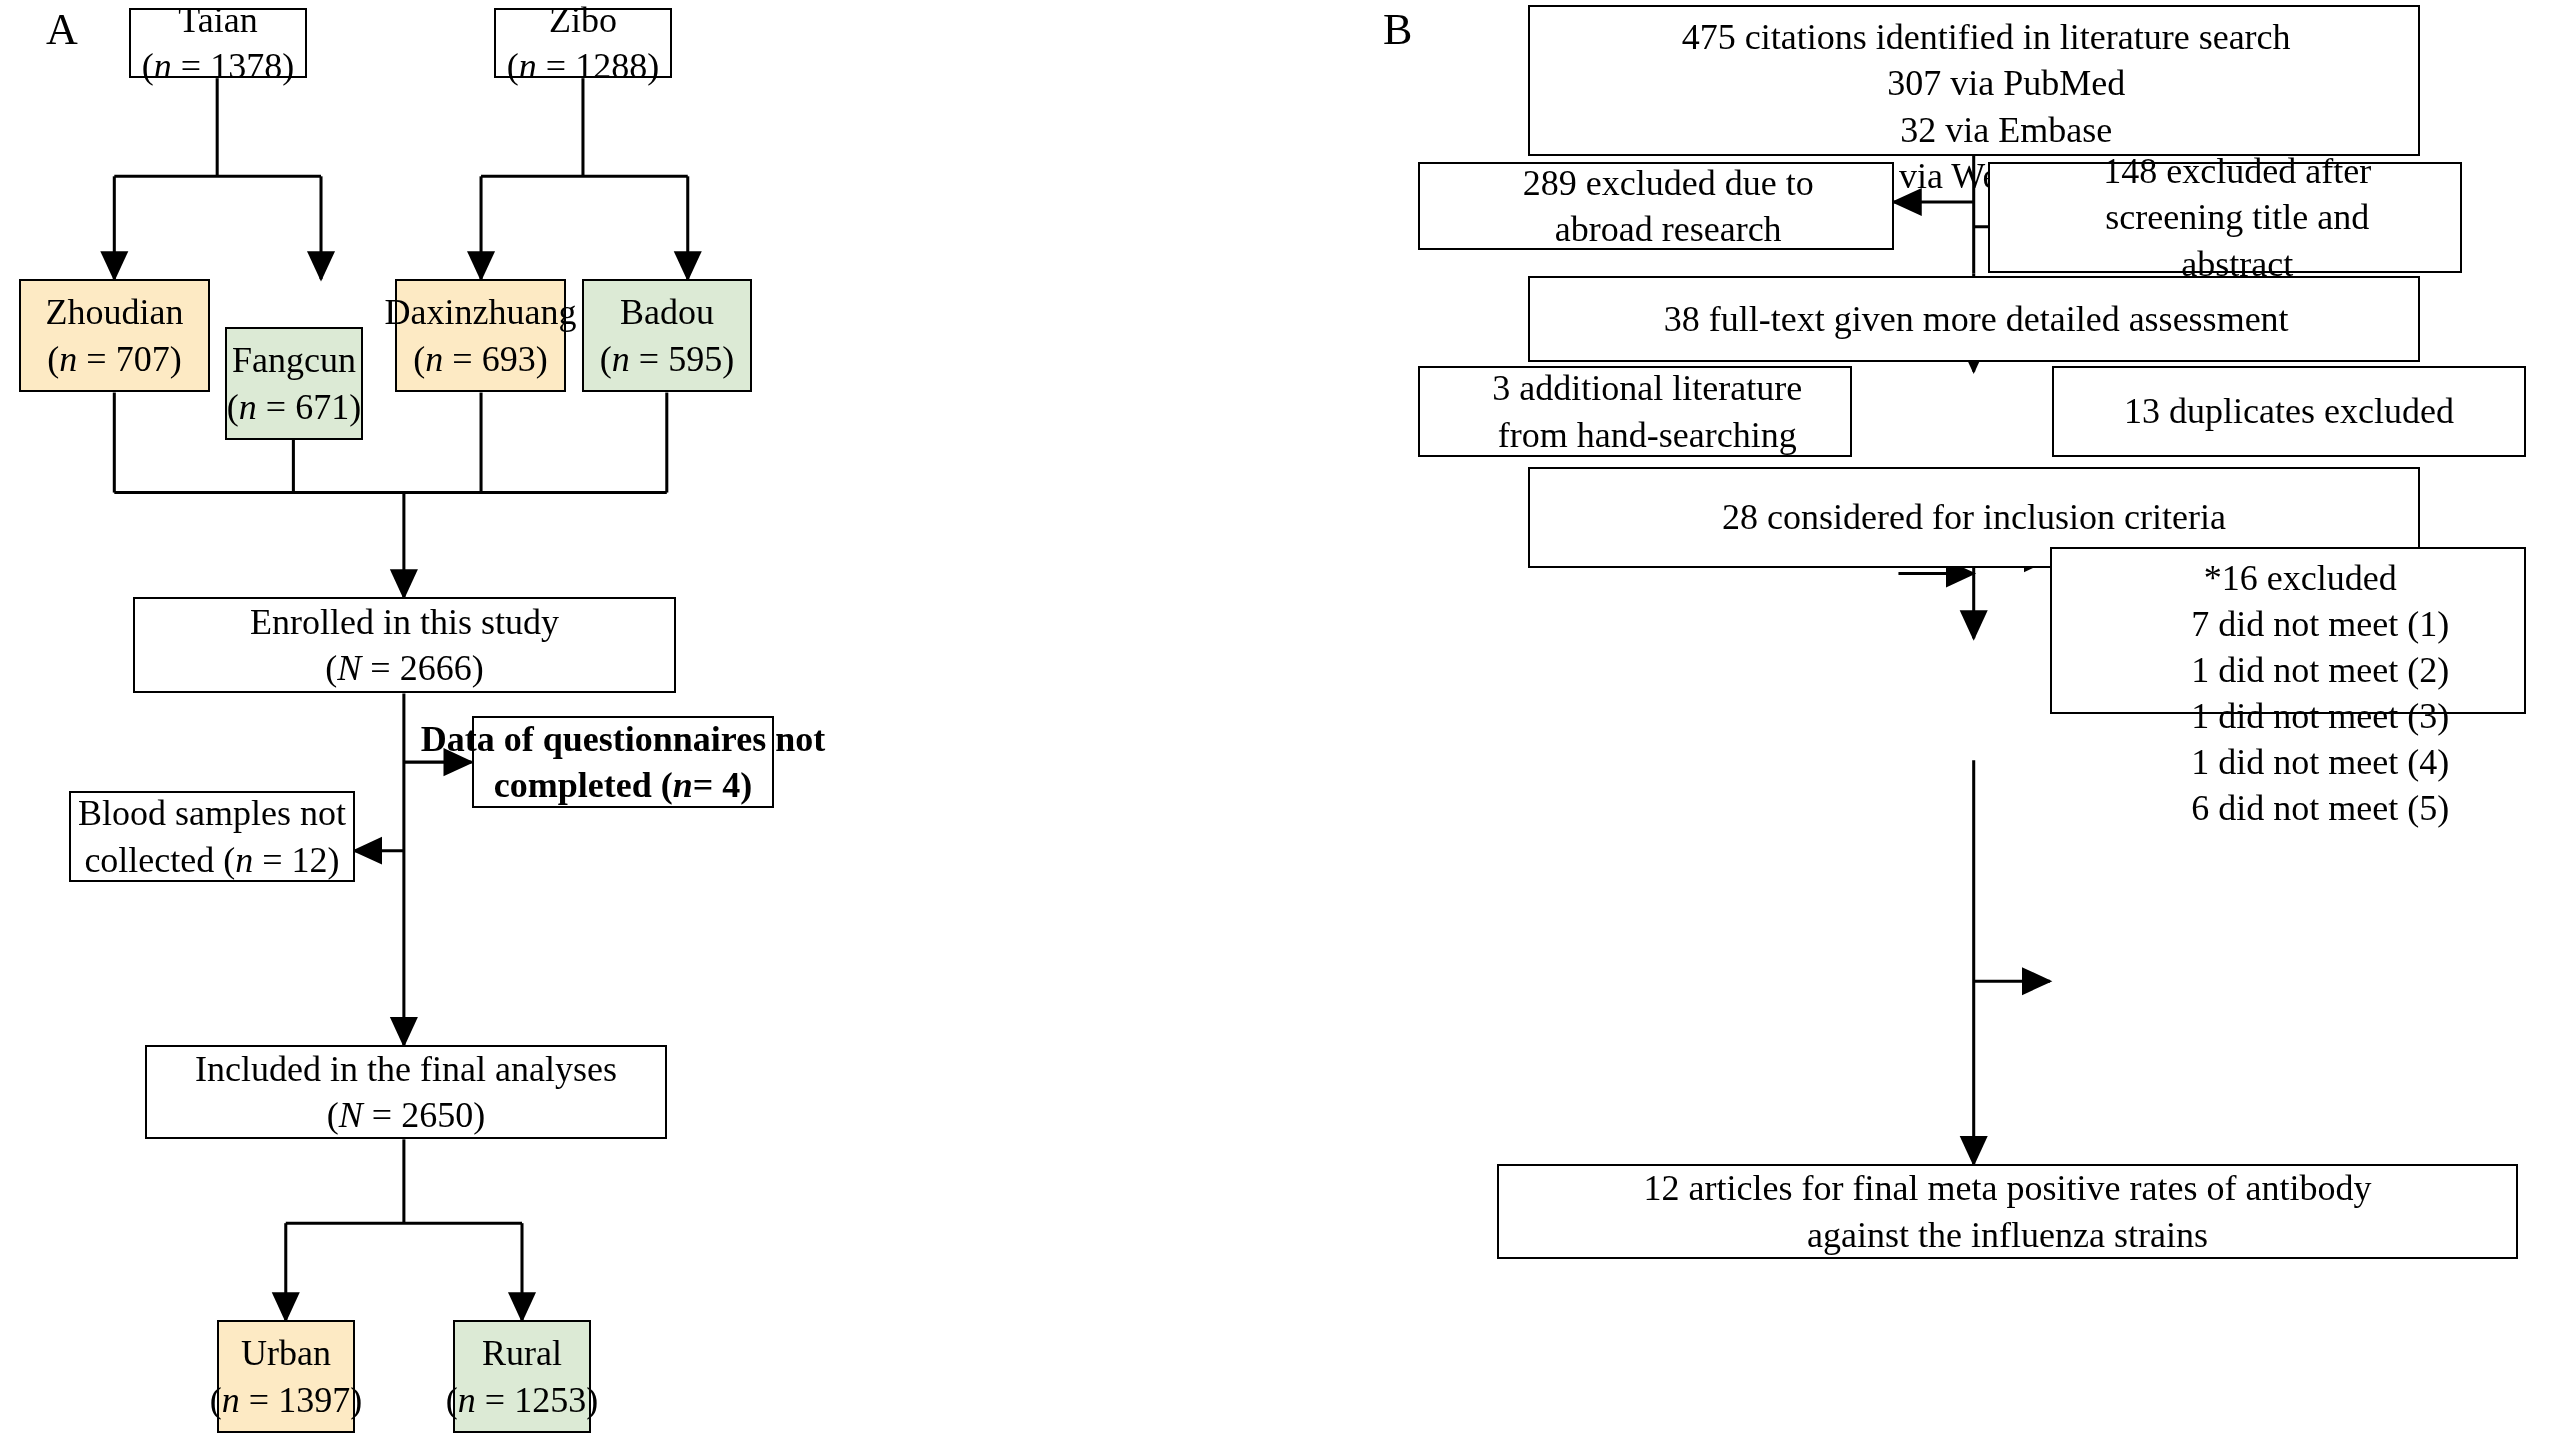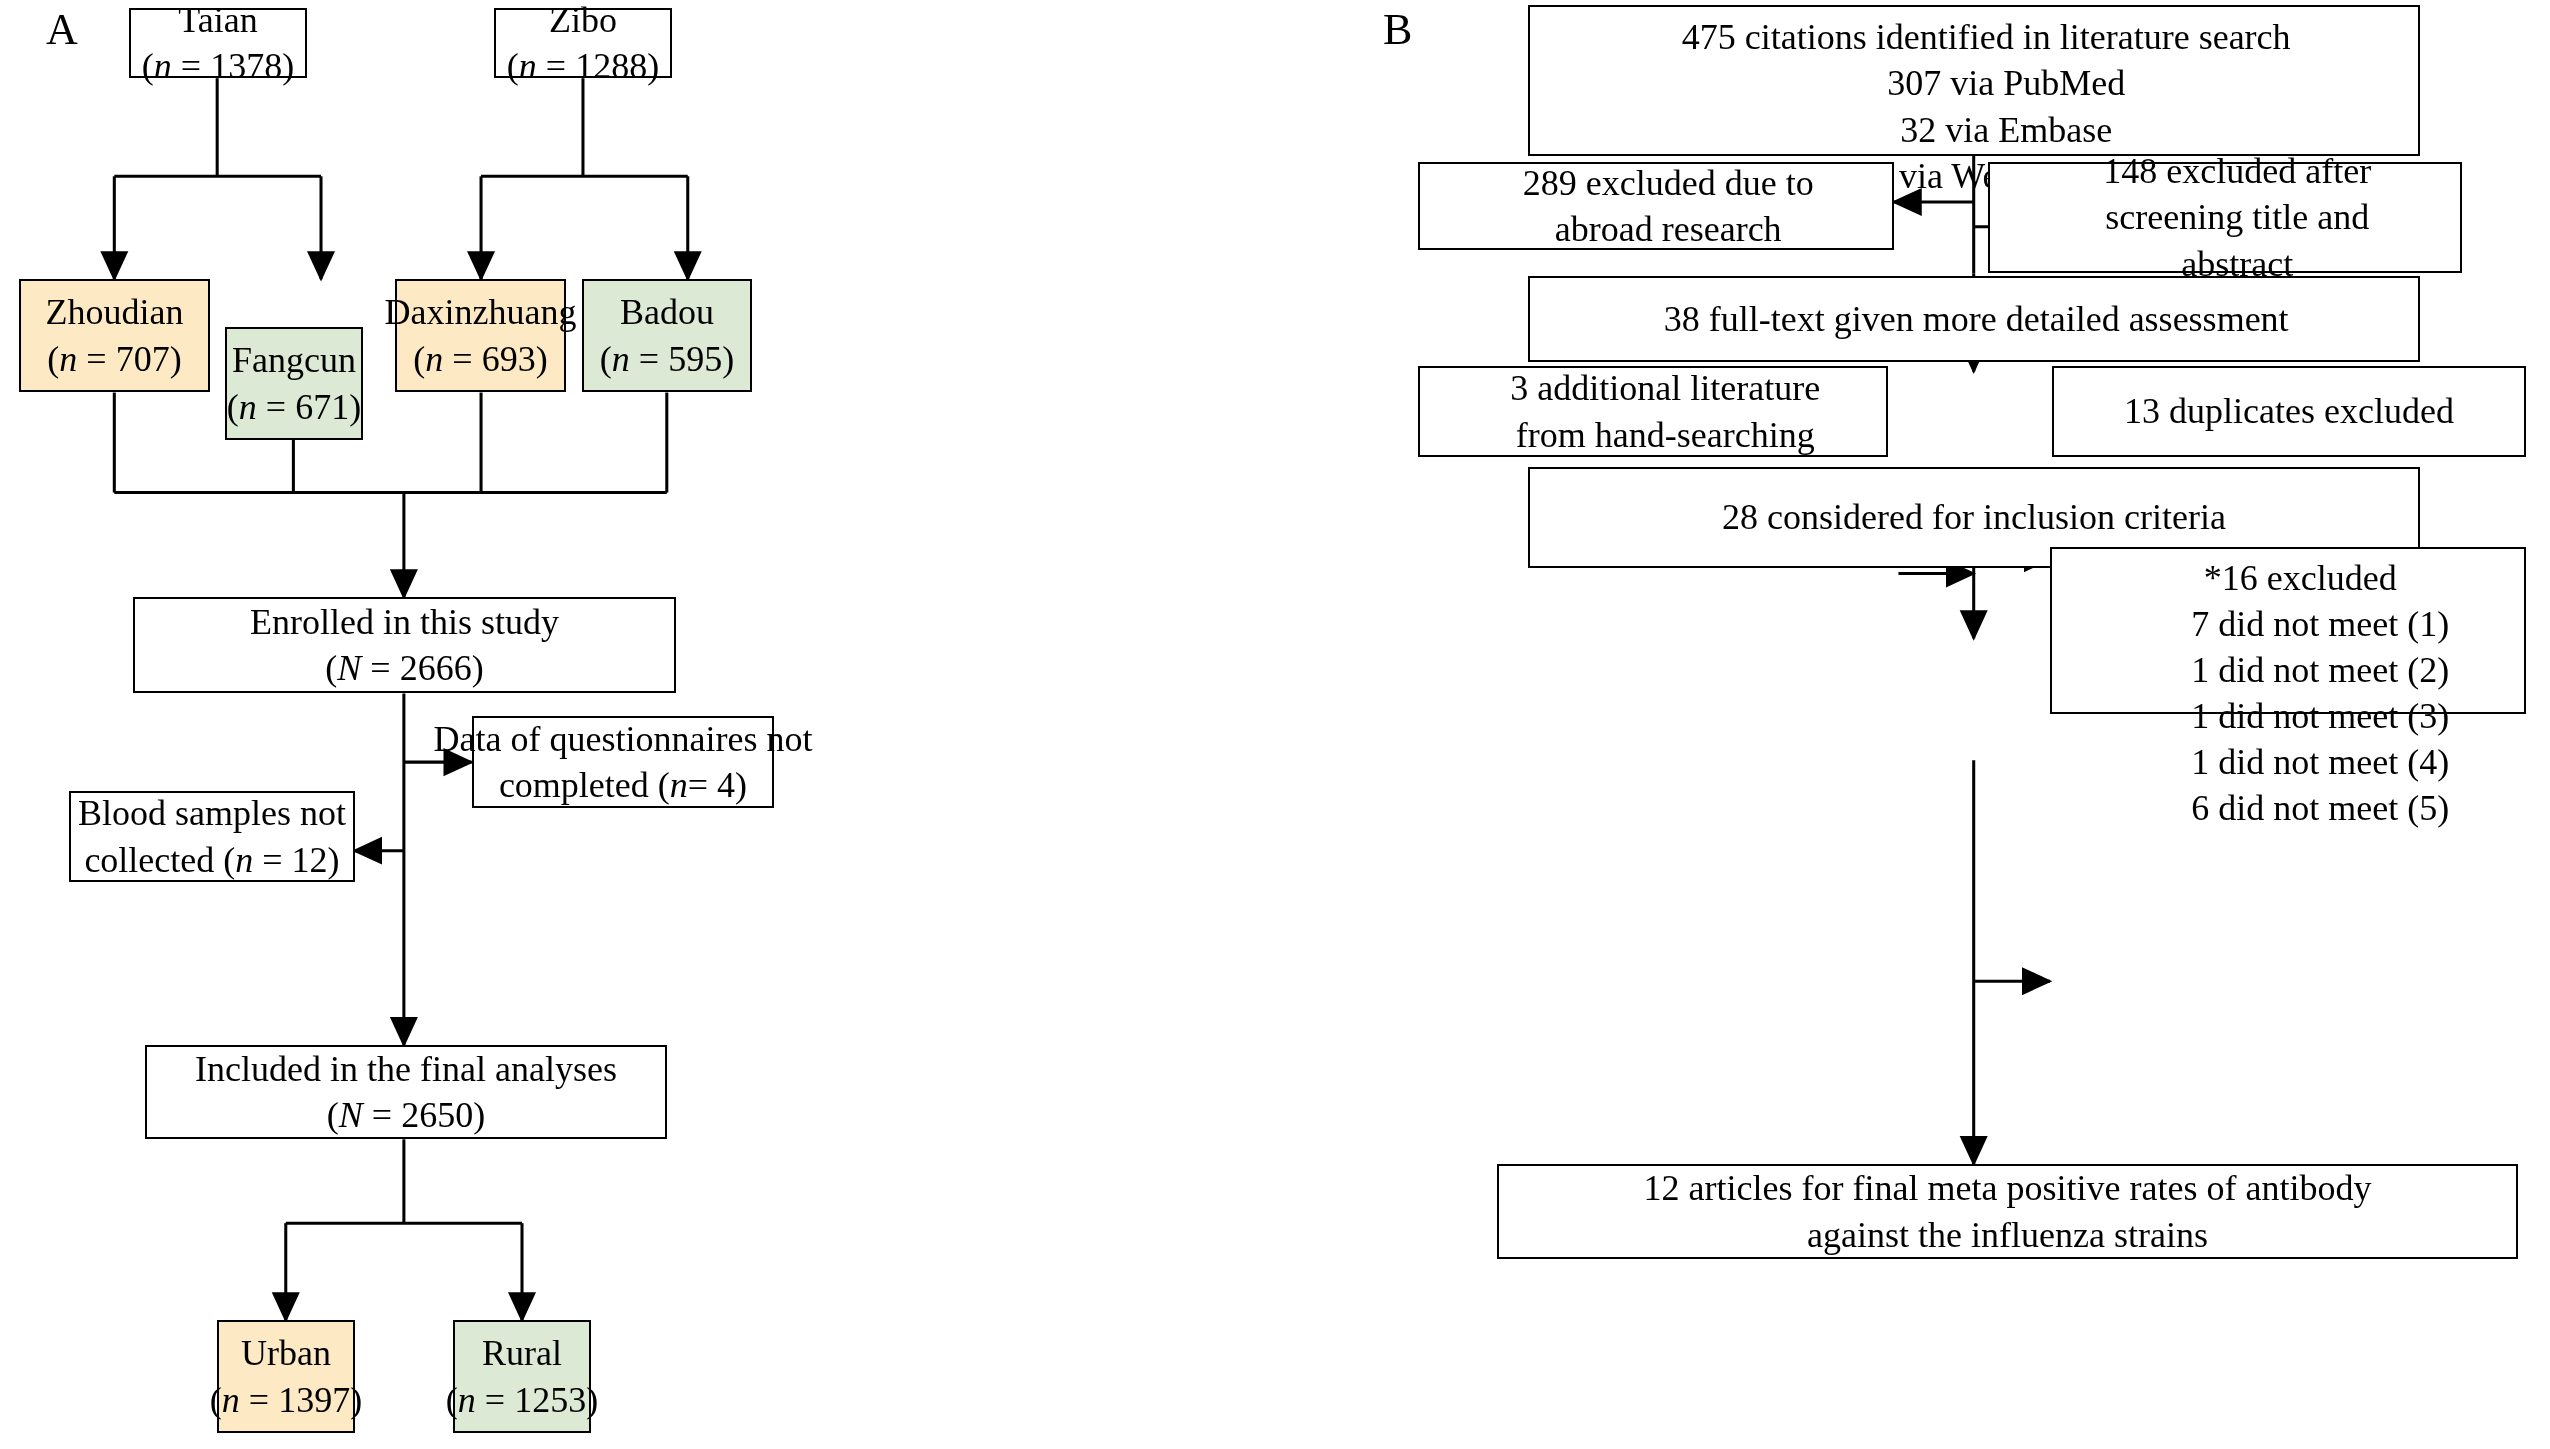--- a/index.html
+++ b/index.html
@@ -150,21 +150,21 @@
   <div class="node green" style="left:582px; top:279px; width:170px; height:113px;">
     <span class="line">Badou</span>
     <span class="line">(<span class="it">n</span><span> = 595)</span></span>
   </div>
 
   <div class="node" style="left:133px; top:597px; width:543px; height:96px;">
     <span class="line">Enrolled in this study</span>
     <span class="line">(<span class="it">N</span><span> = 2666)</span></span>
   </div>
 
-  <div class="node" style="left:472px; top:716px; width:302px; height:92px;">
+  <div class="node" style="left:472px; top:716px; width:302px; height:92px;font-weight:bold;">
     <span class="line">Data of questionnaires not</span>
     <span class="line"><span>completed (</span><span class="it">n</span><span>= 4)</span></span>
   </div>
 
   <div class="node" style="left:69px; top:791px; width:286px; height:91px;">
     <span class="line">Blood samples not</span>
     <span class="line"><span>collected (</span><span class="it">n</span><span> = 12)</span></span>
   </div>
 
   <div class="node" style="left:145px; top:1045px; width:522px; height:94px;">
@@ -199,21 +199,21 @@
   <div class="node left-align" style="left:1988px; top:162px; width:474px; height:111px;">
     <span class="line">148 excluded after</span>
     <span class="line">screening title and</span>
     <span class="line">abstract</span>
   </div>
 
   <div class="node" style="left:1528px; top:276px; width:892px; height:86px;padding-left:12px;">
     <span class="line">38 full-text given more detailed assessment</span>
   </div>
 
-  <div class="node left-align" style="left:1418px; top:366px; width:470px; height:91px;">
+  <div class="node left-align" style="left:1418px; top:366px; width:434px; height:91px;">
     <span class="line">3 additional literature</span>
     <span class="line">from hand-searching</span>
   </div>
 
   <div class="node" style="left:2052px; top:366px; width:474px; height:91px;">
     <span class="line">13 duplicates excluded</span>
   </div>
 
   <div class="node" style="left:1528px; top:467px; width:892px; height:101px;">
     <span class="line">28 considered for inclusion criteria</span>

